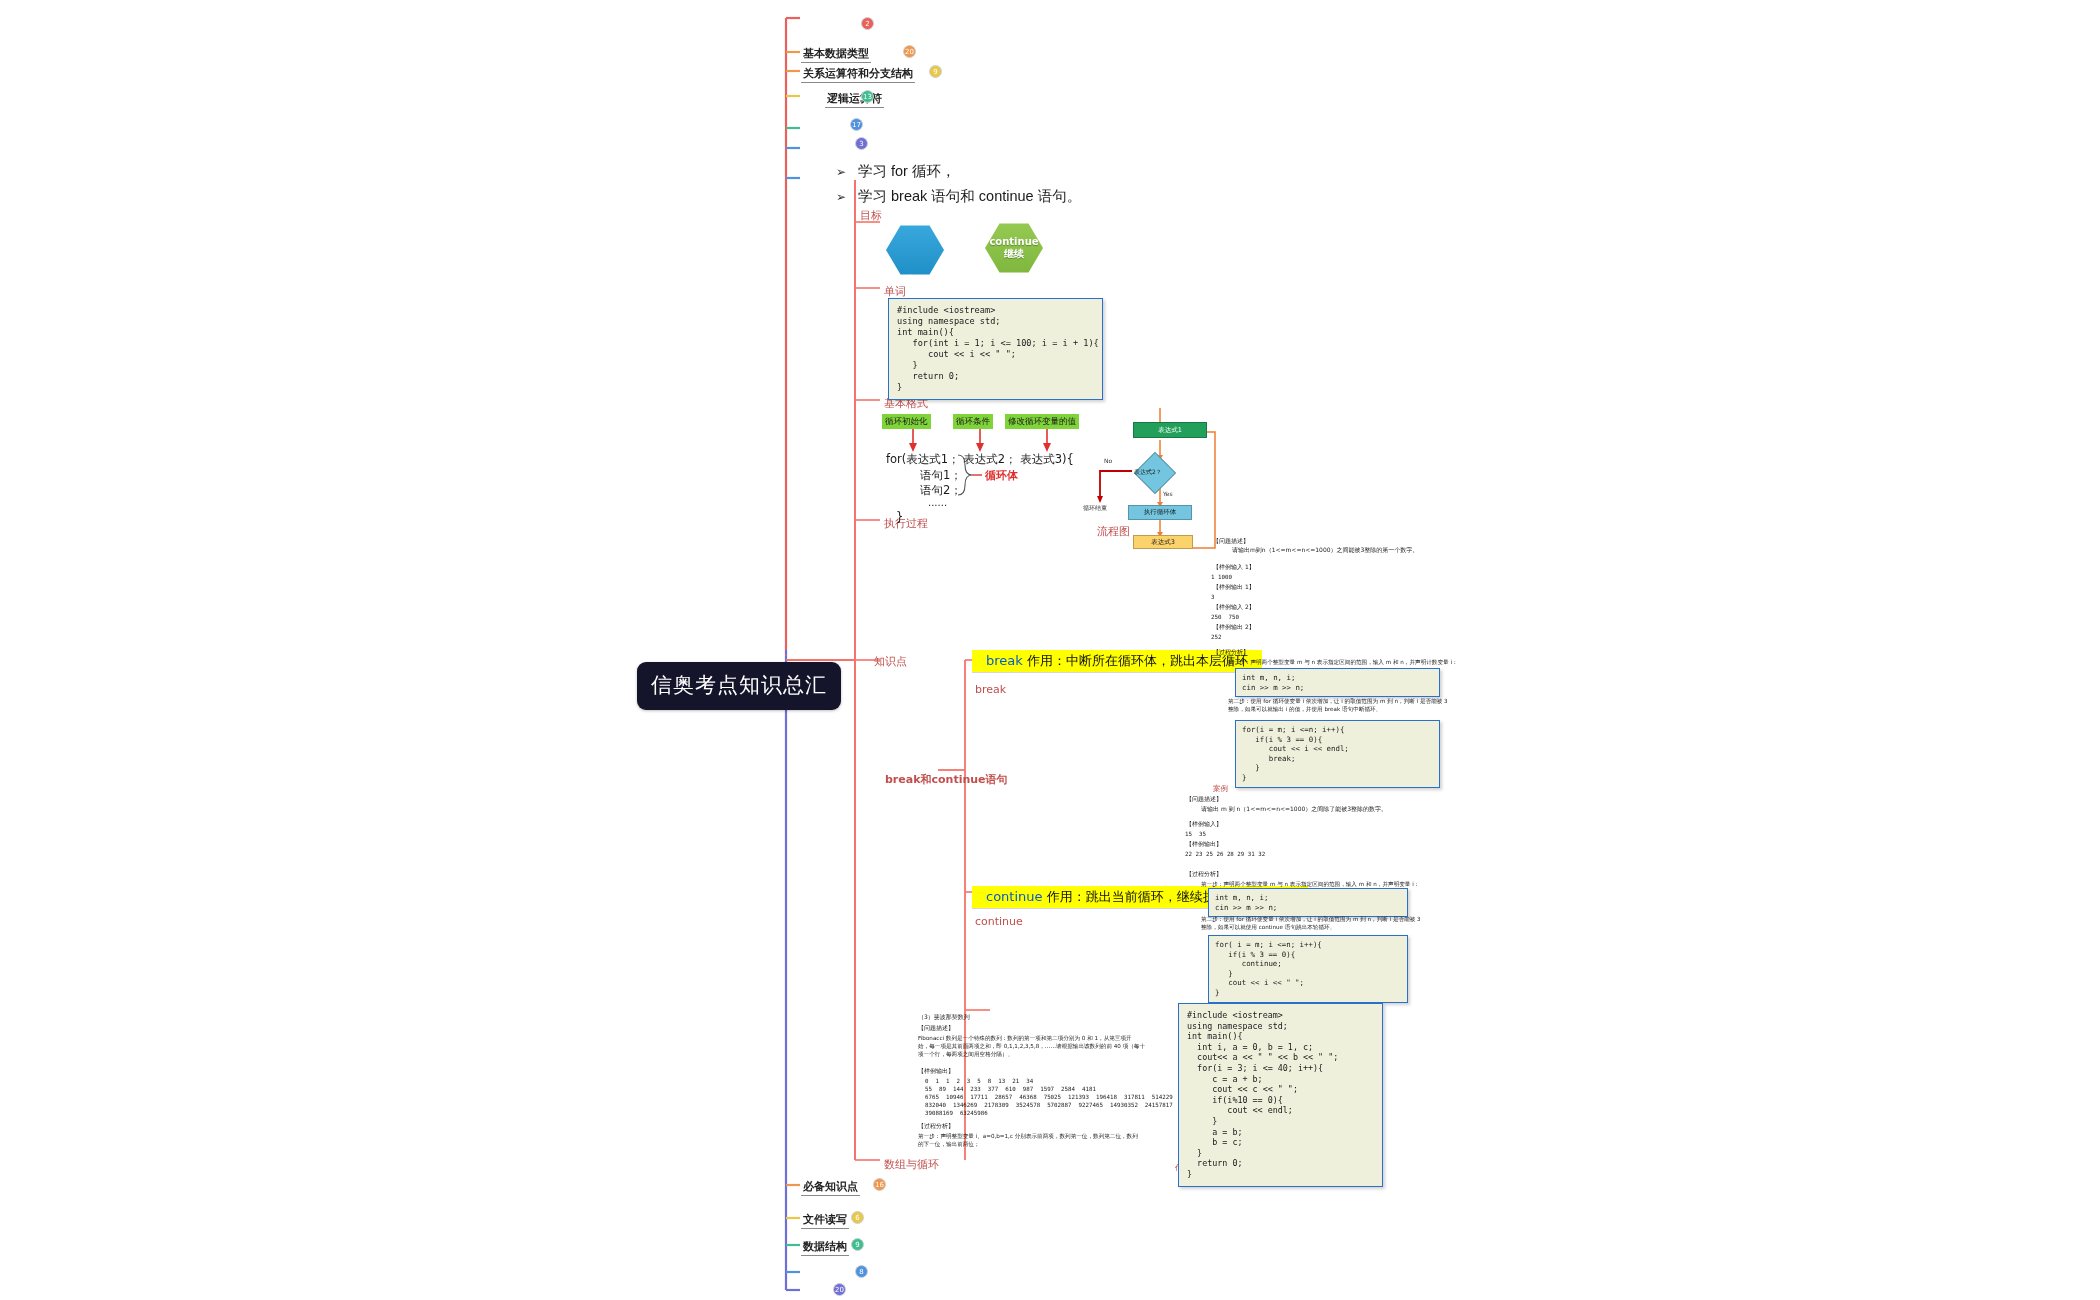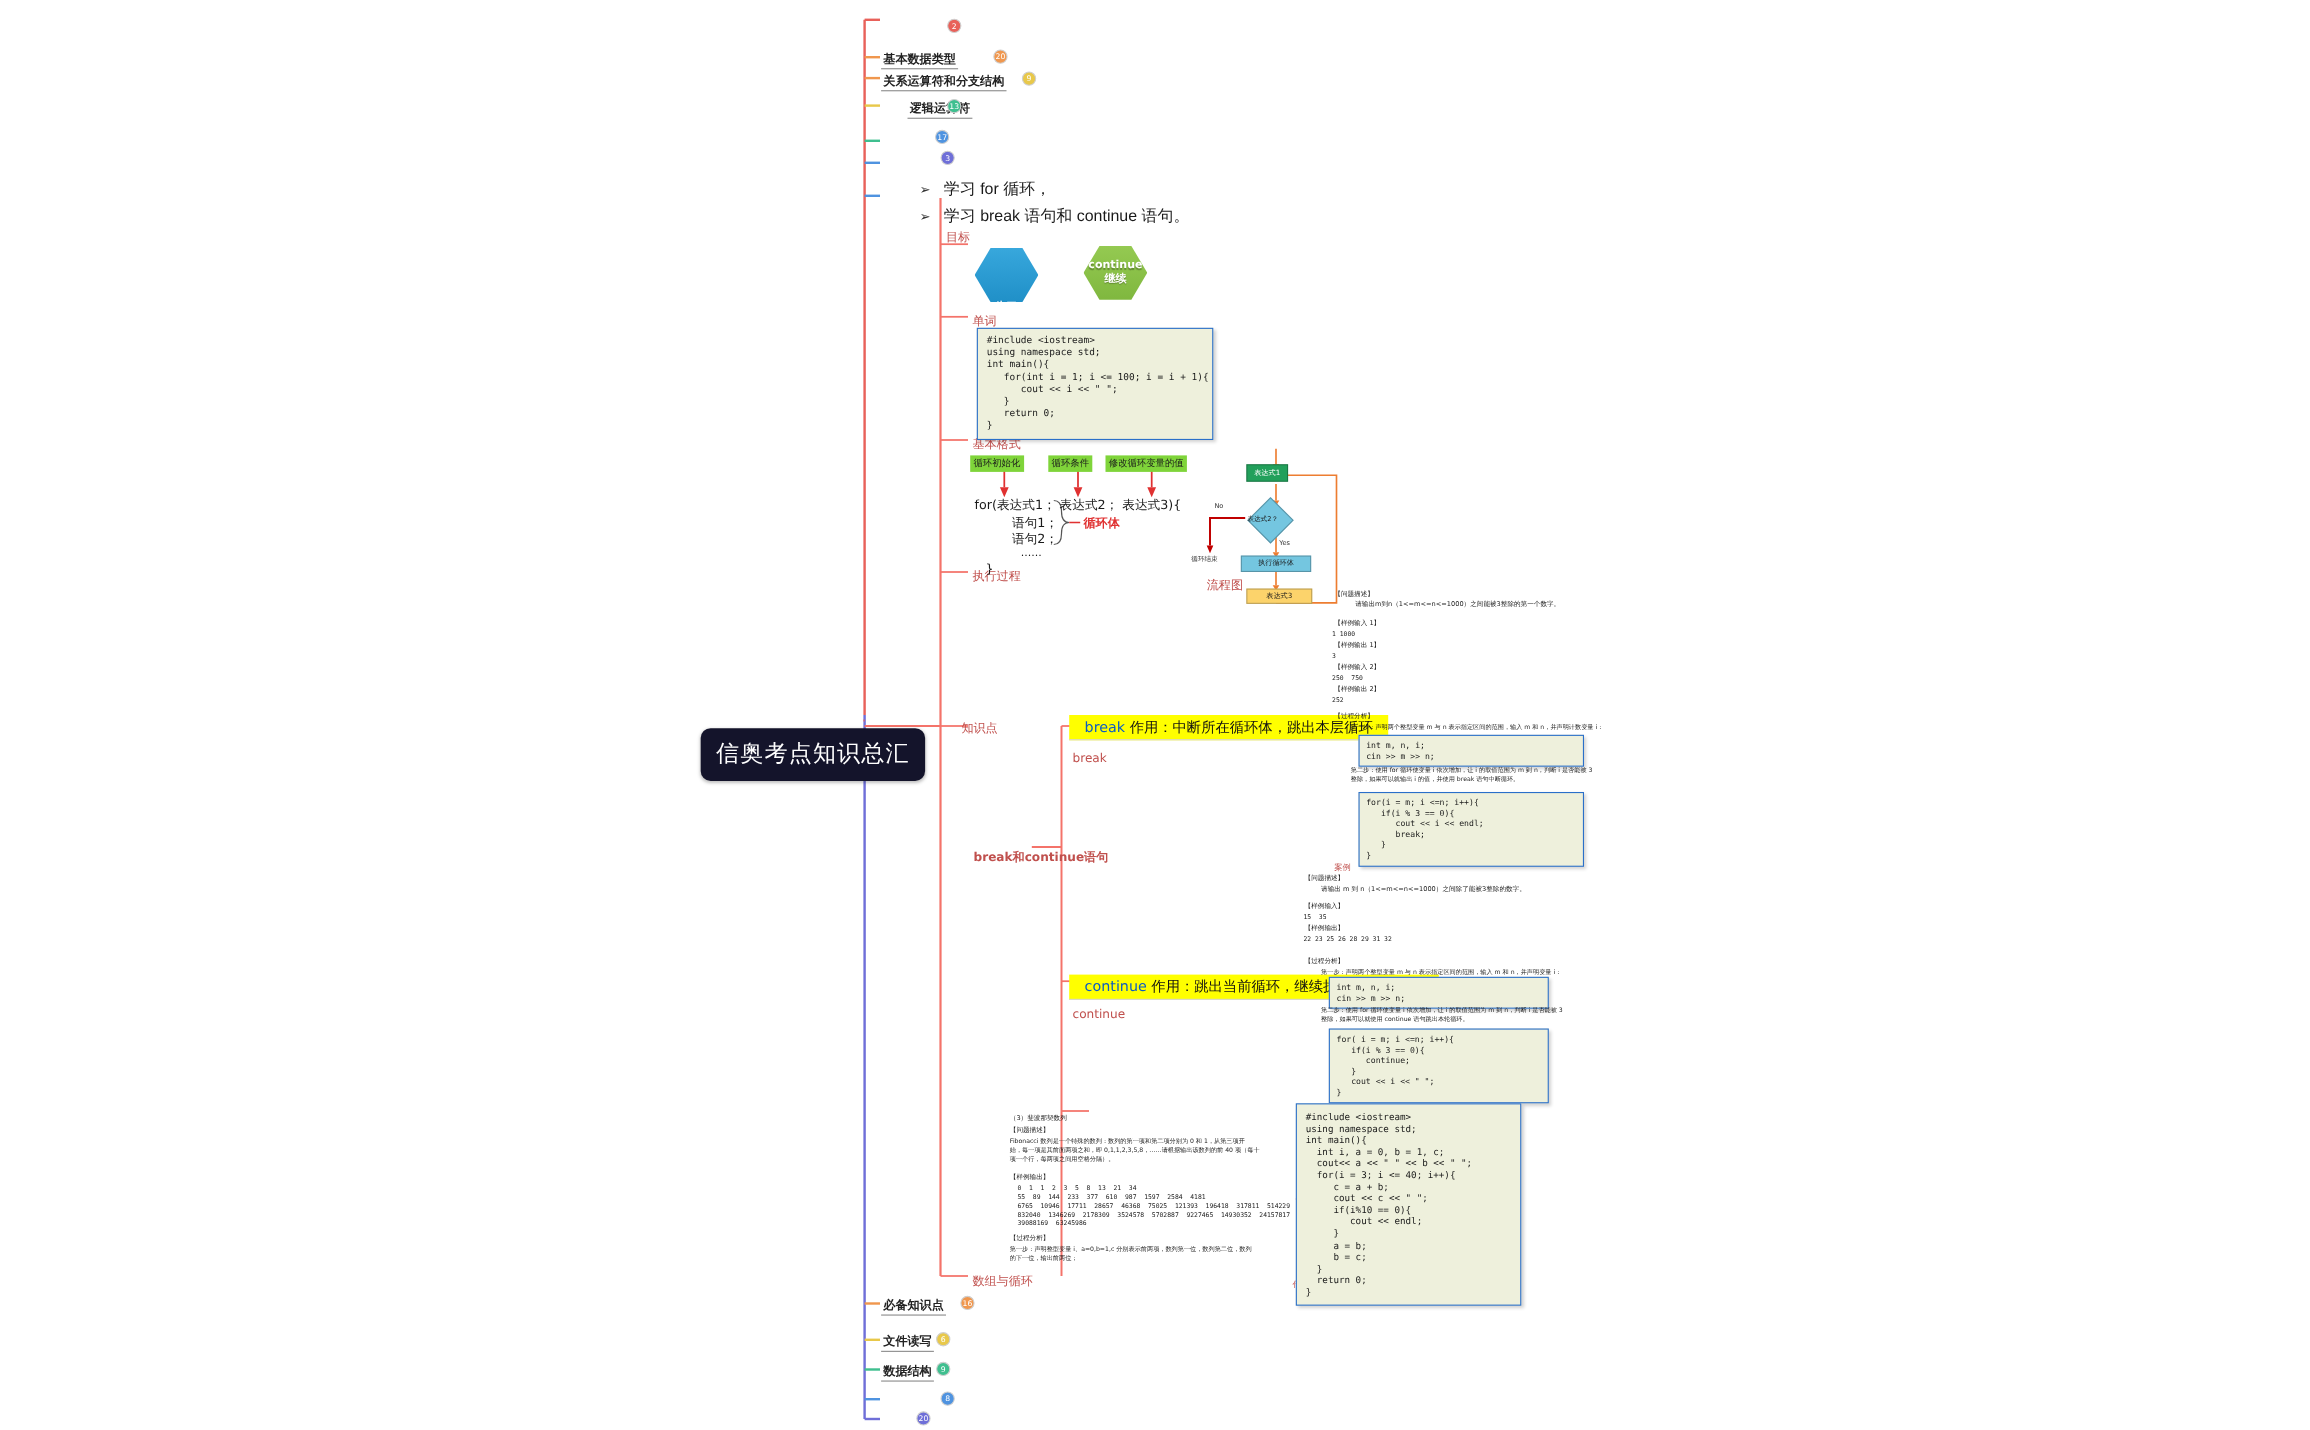--- a/index.html
+++ b/index.html
@@ -322,21 +322,21 @@
   <div class="fmt-tag" style="left:953px; top:414px;">循环条件</div>
   <div class="fmt-tag" style="left:1005px; top:414px;">修改循环变量的值</div>
 
   <div class="fmt-line" style="left:886px; top:452px;">for(表达式1； 表达式2； 表达式3){</div>
   <div class="fmt-line" style="left:920px; top:468px;">语句1；</div>
   <div class="fmt-line" style="left:920px; top:483px;">语句2；</div>
   <div class="fmt-line" style="left:928px; top:497px; font-size:10px;">......</div>
   <div class="fmt-line" style="left:896px; top:510px;">}</div>
   <div class="fmt-body" style="left:985px; top:468px;">循环体</div>
 
-  <div class="fc-box fc-green" style="left:1133px; top:422px; width:38px; height:16px;">表达式1</div>
+  <div class="fc-box fc-green" style="left:1133px; top:422px; width:74px; height:16px;">表达式1</div>
   <div class="fc-diamond" style="left:1140px; top:458px; width:30px; height:30px;"></div>
   <div class="fc-diamond-label" style="left:1134px; top:468px;">表达式2？</div>
   <div class="fc-box fc-blue" style="left:1128px; top:505px; width:64px; height:15px;">执行循环体</div>
   <div class="fc-box fc-yellow" style="left:1133px; top:535px; width:60px; height:14px;">表达式3</div>
   <div class="fc-txt" style="left:1163px; top:490px;">Yes</div>
   <div class="fc-txt" style="left:1104px; top:457px;">No</div>
   <div class="fc-end" style="left:1083px; top:504px;">循环结束</div>
 
   <div class="hl" style="left:972px; top:650px;">
     <span class="kw">break</span><span> 作用：中断所在循环体，跳出本层循环</span>

